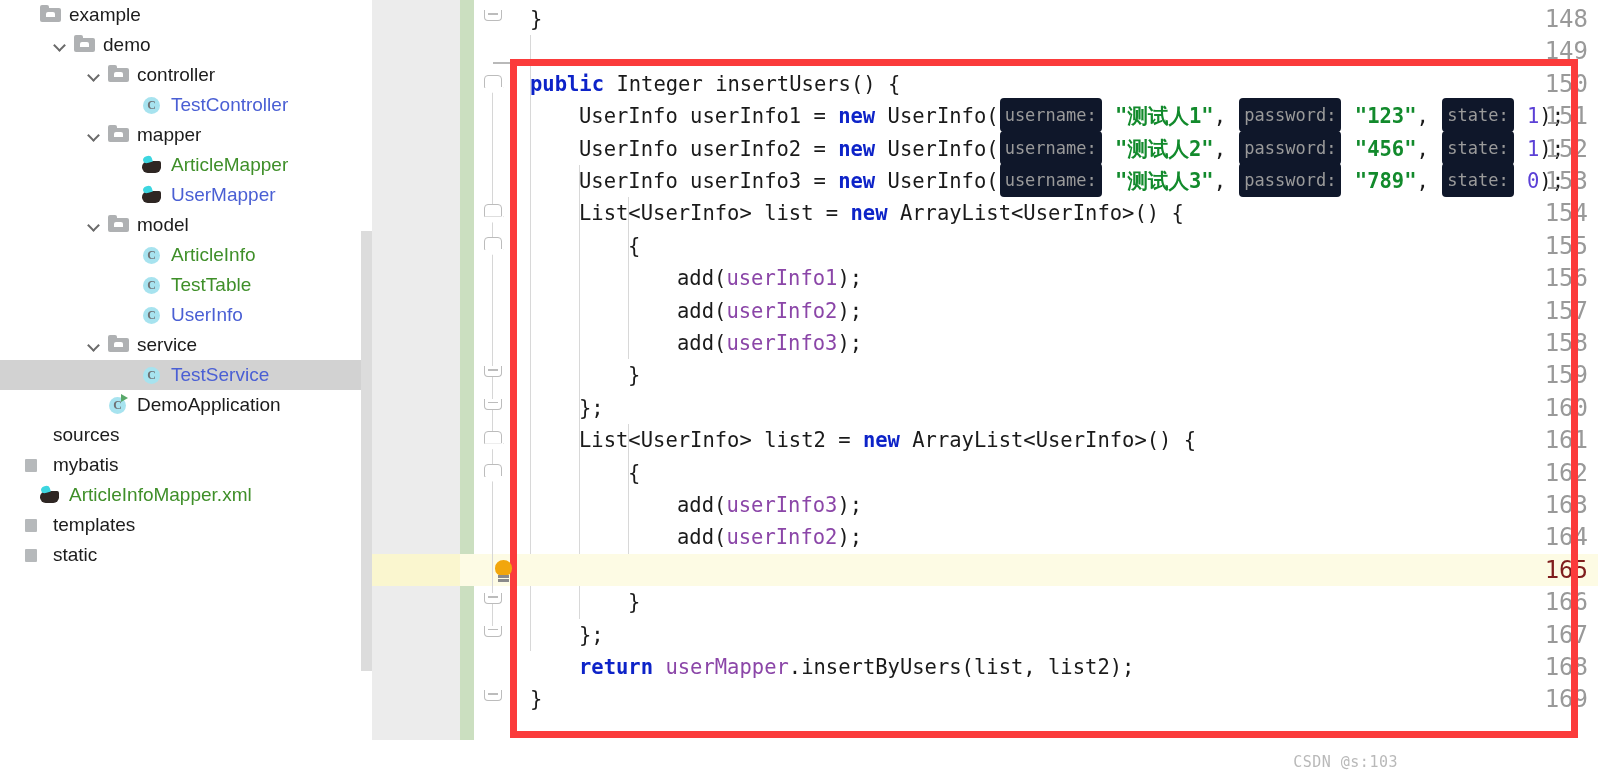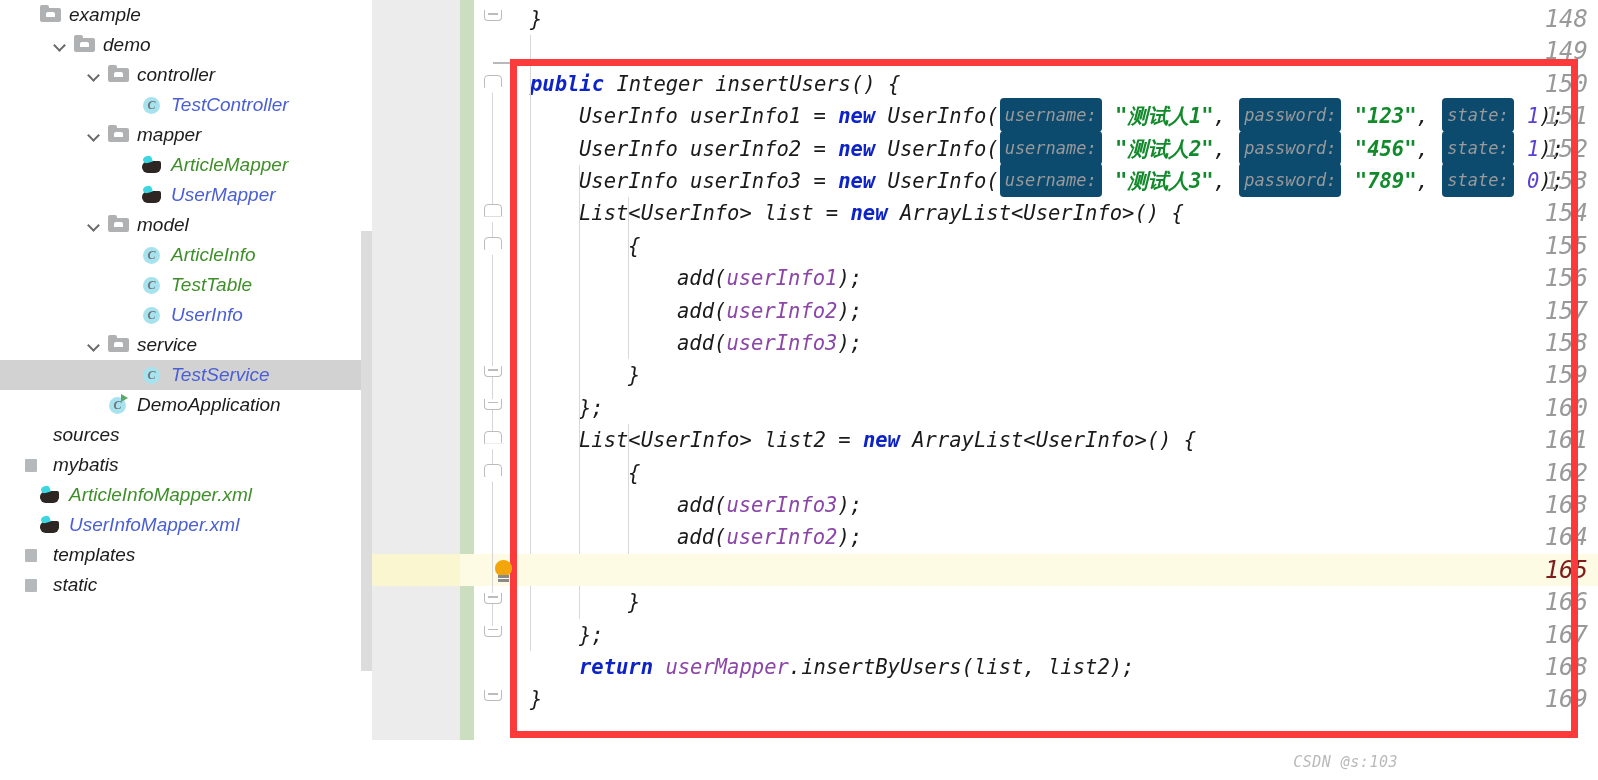--- a/index.html
+++ b/index.html
@@ -1,21 +1,21 @@
 <!DOCTYPE html>
 <html><head>
 <meta charset="utf-8">
 <style>
   html,body{margin:0;padding:0;}
   body{
     width:1598px;height:780px;background:#ffffff;overflow:hidden;
     font-family:"Liberation Sans", sans-serif;
     -webkit-font-smoothing:antialiased;
   }
-  .app{position:relative;width:1414px;height:780px;font-style:italic;}
+  .app{position:relative;width:1414px;height:780px;}
 
   
   .sidebar{
     position:absolute;left:0;top:0;width:372px;height:740px;
     background:#ffffff;overflow:hidden;
   }
   .tree{position:absolute;left:0;top:0;width:372px;}
   .node{
     position:relative;height:30px;line-height:30px;
     white-space:nowrap;font-size:19px;color:#1c1c1c;
@@ -161,21 +161,21 @@
   .cl{
     position:absolute;left:0;height:32px;line-height:32px;white-space:pre;
     font-family:"DejaVu Sans Mono", monospace;font-size:20.5px;color:#1a1a1a;
     letter-spacing:0px;
   }
   .kw{color:#0d23c8;font-weight:bold;}
   .str{color:#128a2c;font-weight:bold;}
   .num{color:#5b40d6;}
   .fld{color:#8b46a8;}
   .hint{
-    display:inline-block;background:#0c4a6e;border-radius:4px;
+    display:inline-block;background:#0f172a;border-radius:4px;
     color:#9a9a9a;font-size:17px;padding:1px 5px;margin:0 1px;
     font-family:"DejaVu Sans Mono", monospace;font-weight:normal;
     position:relative;top:-2px;
   }
   .indent{
     position:absolute;width:1.4px;background:#d8d8d8;
   }
 
   
   .bulb{position:absolute;left:493px;top:560px;width:22px;height:22px;z-index:6;}
@@ -303,25 +303,20 @@
         </div>
         <div class="node" style="padding-left: 0px;">
           <span class="chev"></span>
           <span class="ico sq"></span>
           <span class="lbl c-dark">mybatis</span>
         </div>
         <div class="node" style="padding-left: 16px;">
           <span class="chev"></span>
           <span class="ico bird"></span>
           <span class="lbl c-green">ArticleInfoMapper.xml</span>
-        </div>
-        <div class="node" style="padding-left: 16px;">
-          <span class="chev"></span>
-          <span class="ico bird"></span>
-          <span class="lbl c-blue">UserInfoMapper.xml</span>
         </div>
         <div class="node" style="padding-left: 0px;">
           <span class="chev"></span>
           <span class="ico sq"></span>
           <span class="lbl c-dark">templates</span>
         </div>
         <div class="node" style="padding-left: 0px;">
           <span class="chev"></span>
           <span class="ico sq"></span>
           <span class="lbl c-dark">static</span>

